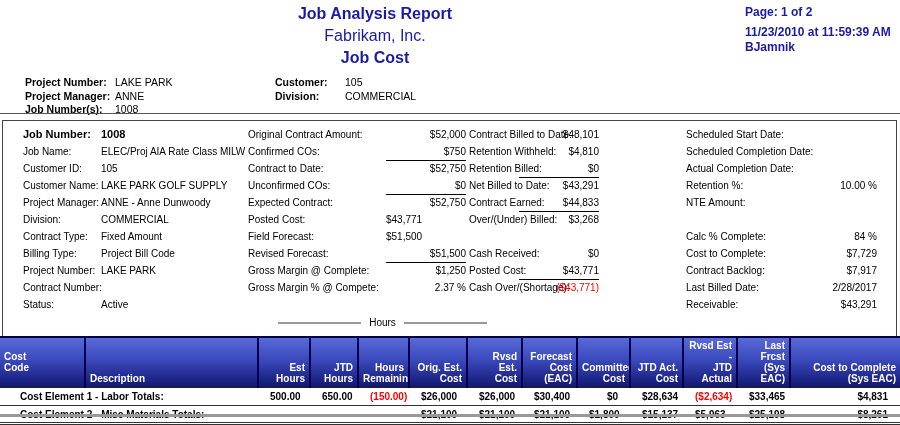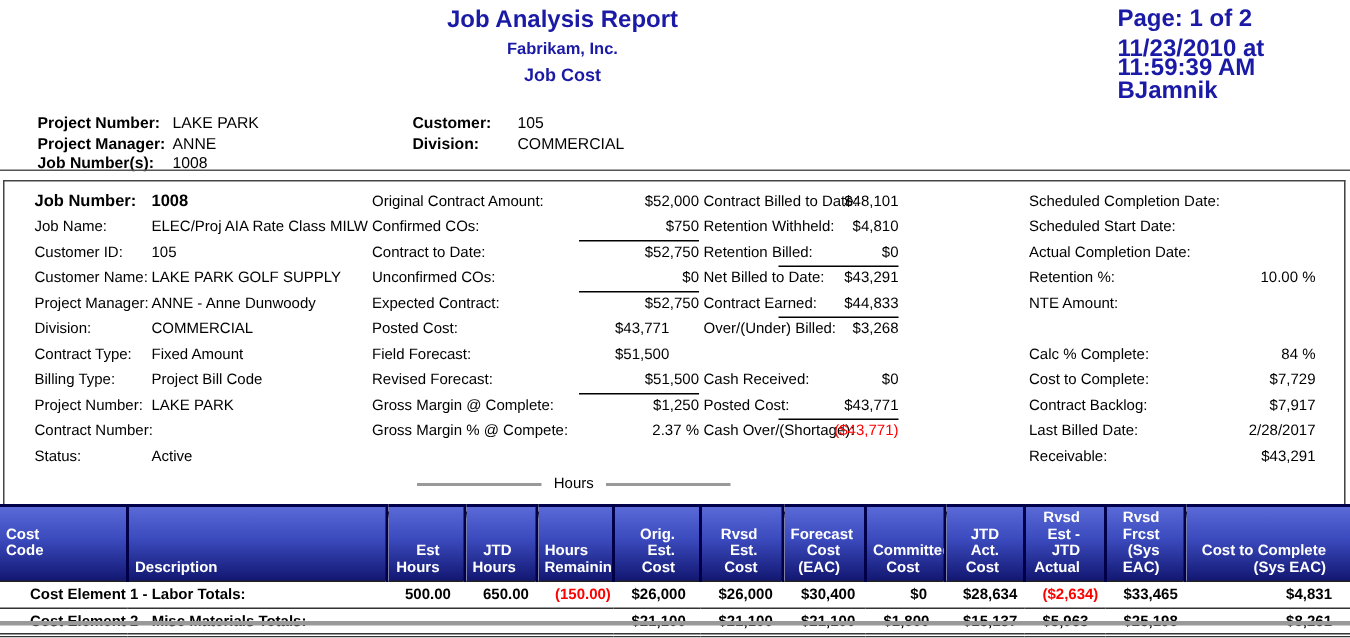--- a/index.html
+++ b/index.html
@@ -3,23 +3,23 @@
 <meta charset="utf-8">
 <style>
   * { box-sizing: border-box; }
   html,body { margin:0; padding:0; background:#fff; }
   body { width:900px; height:425px; font-family:"Liberation Sans", sans-serif; color:#000; overflow:hidden; }
   .page { position:relative; width:900px; height:425px; background:#fff; }
 
   
   .titles { position:absolute; top:5px; left:0; width:750px; text-align:center; color:#1a1aa6; }
   .title1 { font-size:16px; font-weight:bold; }
-  .title2 { font-size:11px; font-weight:bold; margin-top:4px; }
-  .title3 { font-size:12px; font-weight:bold; margin-top:4px; }
-  .meta { position:absolute; top:6px; left:745px; width:155px; color:#1a1aa6; font-weight:bold; font-size:16px; line-height:13px; }
+  .title2 { font-size:16px; font-weight:normal; margin-top:4px; }
+  .title3 { font-size:16px; font-weight:bold; margin-top:4px; }
+  .meta { position:absolute; top:6px; left:745px; width:155px; color:#1a1aa6; font-weight:bold; font-size:12px; line-height:13px; }
   .meta .m2 { margin-top:7px; }
   .meta .m3 { margin-top:2px; }
 
   
   .pi { position:absolute; top:76px; left:0; width:900px; font-size:10.5px; }
   .pi-row { position:relative; height:13.5px; }
   .pi-l1 { position:absolute; left:25px; font-weight:bold; }
   .pi-v1 { position:absolute; left:115px; }
   .pi-l2 { position:absolute; left:275px; font-weight:bold; }
   .pi-v2 { position:absolute; left:345px; }
@@ -33,33 +33,33 @@
   .dcol1 { left:20px;  width:223px; }
   .dcol2 { left:245px; width:218px; }
   .dcol3 { left:466px; width:130px; }
   .dcol4 { left:683px; width:191px; }
   .drow { position:relative; height:17px; line-height:15px; }
   .dlbl { position:absolute; left:0; white-space:nowrap; }
   .dlbl.ind { left:0; }
   .dlbl.b { font-weight:bold; font-size:11px; }
   .dcol1 .dval { position:absolute; left:78px; white-space:nowrap; }
   .dcol1 .dval.b { font-weight:bold; font-size:11px; }
-  .dcol2 .dval, .dcol3 .dval, .dcol4 .dval { position:absolute; right:0; min-width:80px; text-align:right; white-space:nowrap;margin-left:24px; }
+  .dcol2 .dval, .dcol3 .dval, .dcol4 .dval { position:absolute; right:0; min-width:80px; text-align:right; white-space:nowrap; }
   .dval.ul { border-bottom:1px solid #000; padding-bottom:1px; }
   .dcol2 .dval.subv { right:auto; left:138px; min-width:0; text-align:left; }
   .neg { color:#fe0000; }
 
   
   .hours-div { position:absolute; top:317px; left:270px; width:225px; display:flex; align-items:center; justify-content:center; font-size:10px; }
   .hours-div .hline { flex:1; border-top:2px solid #999; margin:0 8px; }
 
   
   .ctable { position:absolute; top:336px; left:0; width:900px; border-collapse:collapse; table-layout:fixed; font-size:10px; }
   .ctable thead tr { background:linear-gradient(180deg,#5b6bd8 0%,#3a49bc 45%,#10156e 100%); }
-  .ctable th { color:#fff; font-weight:bold; text-align:right; vertical-align:bottom; padding:2px 16px 3px 4px;
+  .ctable th { color:#fff; font-weight:bold; text-align:right; vertical-align:bottom; padding:2px 4px 3px 4px;
                border-top:2px solid #00004a; border-bottom:1px solid #222; border-left:2px solid #00004a;
                line-height:11px; height:27px; overflow:hidden; }
   .ctable th:first-child { border-left:none; text-align:left; vertical-align:middle; }
   .ctable th.al { text-align:left; }
   .ctable td { padding:2px 12px; height:18px; text-align:right; font-weight:bold; white-space:nowrap; overflow:hidden; }
   .ctable td.rowlabel { text-align:left; padding-left:20px; }
   .ctable tr.r1 td { border-bottom:1px solid #333; }
   .ctable tr.r2 td { border-bottom:3px double #333;margin-left:12px; }
   .ctable tr.rt td { border-bottom:1px solid #333; }
   .ctable tr.rt td.rowlabel { font-size:11px; padding-left:5px; }
@@ -228,25 +228,25 @@
           <span class="dval ul">$43,771</span>
         </div>
       <div class="drow">
           <span class="dlbl">Cash Over/(Shortage):</span>
           <span class="dval neg">($43,771)</span>
         </div>
     </div>
 
     <div class="dcol dcol4">
       <div class="drow">
+          <span class="dlbl">Scheduled Start Date:</span>
+          <span class="dval"></span>
+        </div>
+      <div class="drow">
           <span class="dlbl">Scheduled Completion Date:</span>
-          <span class="dval"></span>
-        </div>
-      <div class="drow">
-          <span class="dlbl">Scheduled Start Date:</span>
           <span class="dval"></span>
         </div>
       <div class="drow">
           <span class="dlbl">Actual Completion Date:</span>
           <span class="dval"></span>
         </div>
       <div class="drow">
           <span class="dlbl">Retention %:</span>
           <span class="dval">10.00 %</span>
         </div>
@@ -340,21 +340,21 @@
           </th>
         <th>
             <div>JTD Act.</div>
             <div>Cost</div>
           </th>
         <th>
             <div>Rvsd Est -</div>
             <div>JTD Actual</div>
           </th>
         <th>
-            <div>Rvsd Frcst</div>
+            <div>Last Frcst</div>
             <div>(Sys EAC)</div>
           </th>
         <th>
             <div>Cost to Complete</div>
             <div>(Sys EAC)</div>
           </th>
       </tr>
     </thead>
     <tbody>
       <tr class="r1">

